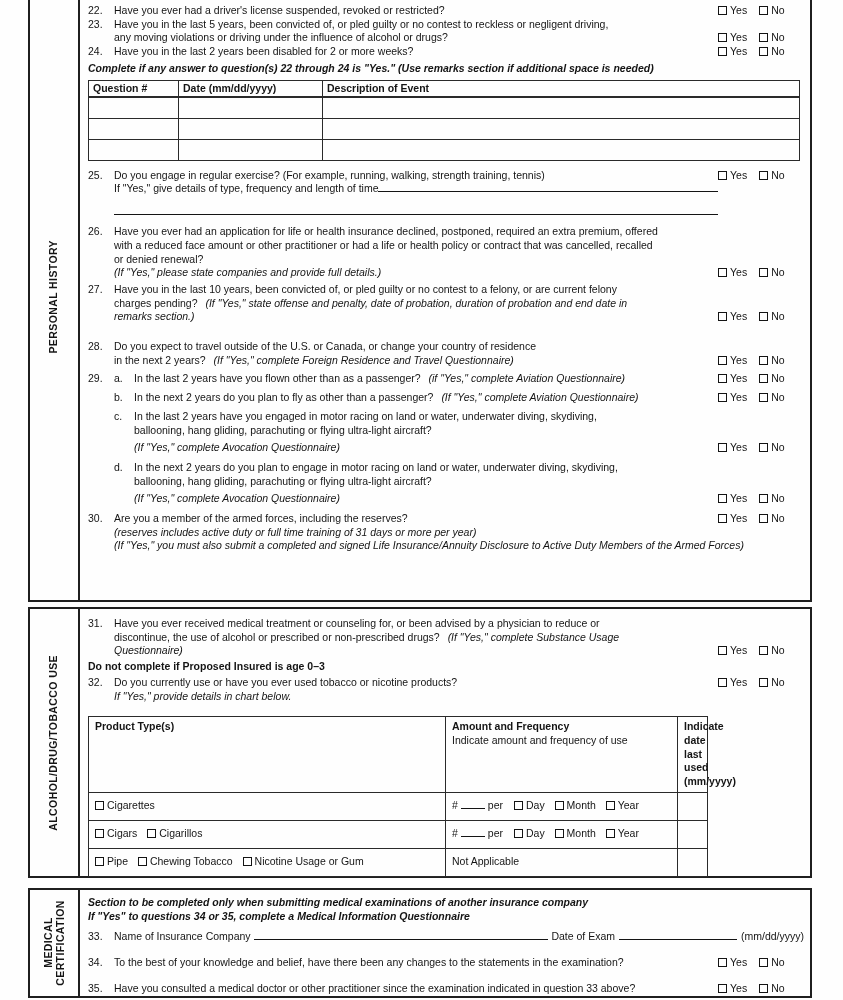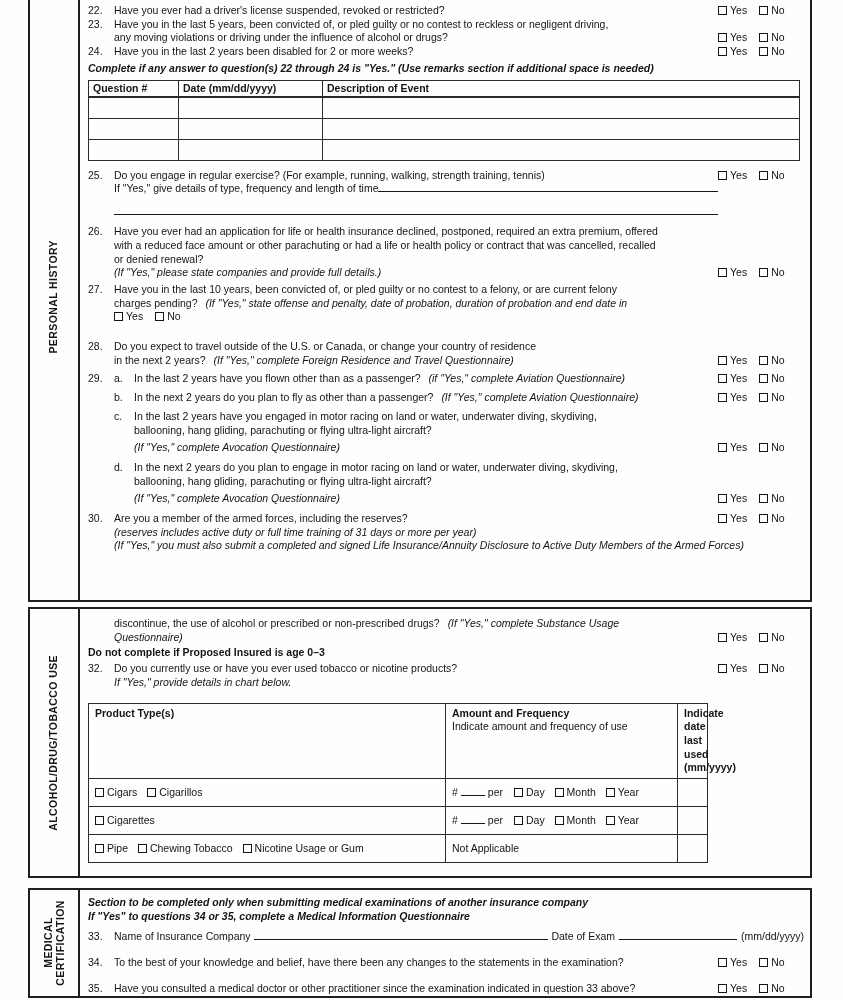--- a/index.html
+++ b/index.html
@@ -154,21 +154,21 @@
           </span>
         <span class="yn"></span>
       </div>
 
       <div class="line">
         <span class="num">26.</span>
         <span class="txt">Have you ever had an application for life or health insurance declined, postponed, required an extra premium, offered</span>
       </div>
       <div class="line">
         <span class="num"></span>
-        <span class="txt">with a reduced face amount or other parachuting or had a life or health policy or contract that was cancelled, recalled</span>
+        <span class="txt">with a reduced face amount or other practitioner or had a life or health policy or contract that was cancelled, recalled</span>
       </div>
       <div class="line">
         <span class="num"></span>
         <span class="txt">or denied renewal?</span>
       </div>
       <div class="line">
         <span class="num"></span>
         <span class="txt it">(If "Yes," please state companies and provide full details.)</span>
         <span class="yn"><span class="cb"></span><span class="cbl">Yes</span><span class="cb"></span><span class="cbl">No</span></span>
       </div>
@@ -179,20 +179,21 @@
       </div>
       <div class="line">
         <span class="num"></span>
         <span class="txt">
           <span>charges pending?</span>
           <span class="it gap">(If "Yes," state offense and penalty, date of probation, duration of probation and end date in</span>
         </span>
       </div>
       <div class="line">
         <span class="num"></span>
+        <span class="txt it">remarks section.)</span>
         <span class="yn"><span class="cb"></span><span class="cbl">Yes</span><span class="cb"></span><span class="cbl">No</span></span>
       </div>
 
       <div class="line mt16">
         <span class="num">28.</span>
         <span class="txt">Do you expect to travel outside of the U.S. or Canada, or change your country of residence</span>
       </div>
       <div class="line">
         <span class="num"></span>
         <span class="txt">
@@ -271,20 +272,24 @@
 
     </div>
   </section>
 
   <section class="sec sec2">
     <div class="sec-label">
       <span>ALCOHOL/DRUG/TOBACCO USE</span>
     </div>
     <div class="sec-body">
 
+      <div class="line">
+        <span class="num">31.</span>
+        <span class="txt">Have you ever received medical treatment or counseling for, or been advised by a physician to reduce or</span>
+      </div>
       <div class="line">
         <span class="num"></span>
         <span class="txt">
           <span>discontinue, the use of alcohol or prescribed or non-prescribed drugs?</span>
           <span class="it gap">(If "Yes," complete Substance Usage</span>
         </span>
       </div>
       <div class="line">
         <span class="num"></span>
         <span class="txt it">Questionnaire)</span>
@@ -321,45 +326,45 @@
               <div>Indicate amount and frequency of use</div>
             </th>
             <th>
               <span class="b">Indicate date last used (mm/yyyy)</span>
             </th>
           </tr>
         </thead>
         <tbody>
           <tr>
             <td class="prod">
+              <span class="cb"></span><span class="cbl">Cigarettes</span>
+            </td>
+            <td class="freqcell">
+              <span>#</span><span class="blank w24"></span><span class="per">per</span>
+              <span class="cb"></span><span class="cbl">Day</span>
+              <span class="cb"></span><span class="cbl">Month</span>
+              <span class="cb"></span><span class="cbl">Year</span>
+            </td>
+            <td></td>
+          </tr>
+          <tr>
+            <td class="prod">
               <span class="cb"></span><span class="cbl">Cigars</span>
               <span class="cb"></span><span class="cbl">Cigarillos</span>
             </td>
             <td class="freqcell">
               <span>#</span><span class="blank w24"></span><span class="per">per</span>
               <span class="cb"></span><span class="cbl">Day</span>
               <span class="cb"></span><span class="cbl">Month</span>
               <span class="cb"></span><span class="cbl">Year</span>
             </td>
             <td></td>
           </tr>
           <tr>
             <td class="prod">
-              <span class="cb"></span><span class="cbl">Cigarettes</span>
-            </td>
-            <td class="freqcell">
-              <span>#</span><span class="blank w24"></span><span class="per">per</span>
-              <span class="cb"></span><span class="cbl">Day</span>
-              <span class="cb"></span><span class="cbl">Month</span>
-              <span class="cb"></span><span class="cbl">Year</span>
-            </td>
-            <td></td>
-          </tr>
-          <tr>
-            <td class="prod">
               <span class="cb"></span><span class="cbl">Pipe</span>
               <span class="cb"></span><span class="cbl">Chewing Tobacco</span>
               <span class="cb"></span><span class="cbl">Nicotine Usage or Gum</span>
             </td>
             <td>Not Applicable</td>
             <td></td>
           </tr>
         </tbody>
       </table>
 

